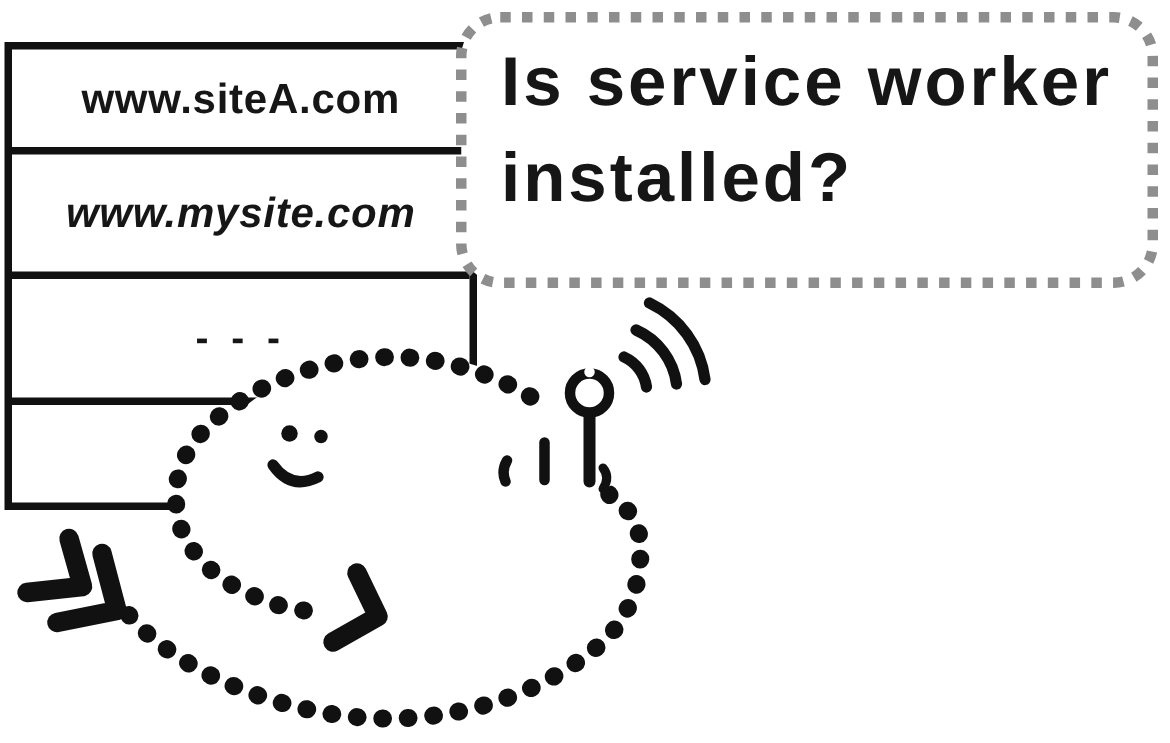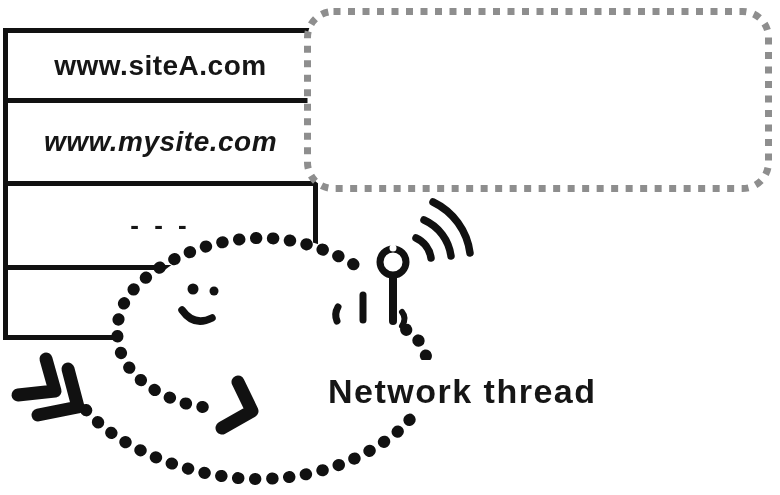--- a/index.html
+++ b/index.html
@@ -91,17 +91,17 @@
         <path d="M 424 220 A 46 46 0 0 1 451 256"></path>
         <path d="M 433 202 A 66 66 0 0 1 470 253"></path>
       </g>
     </g>
   </svg>
 
   <div class="bubble">
     <svg viewBox="0 0 468 184">
       <rect x="3.5" y="3.5" width="461" height="177" rx="26" ry="26" fill="#ffffff" stroke="#8e8e8e" stroke-width="7" stroke-dasharray="7 7.5"></rect>
     </svg>
+    <div class="bubble-text">Is service worker installed?</div>
   </div>
 
-  <div class="net-label">Network thread</div>
 
 </div>
 
 </body></html>

